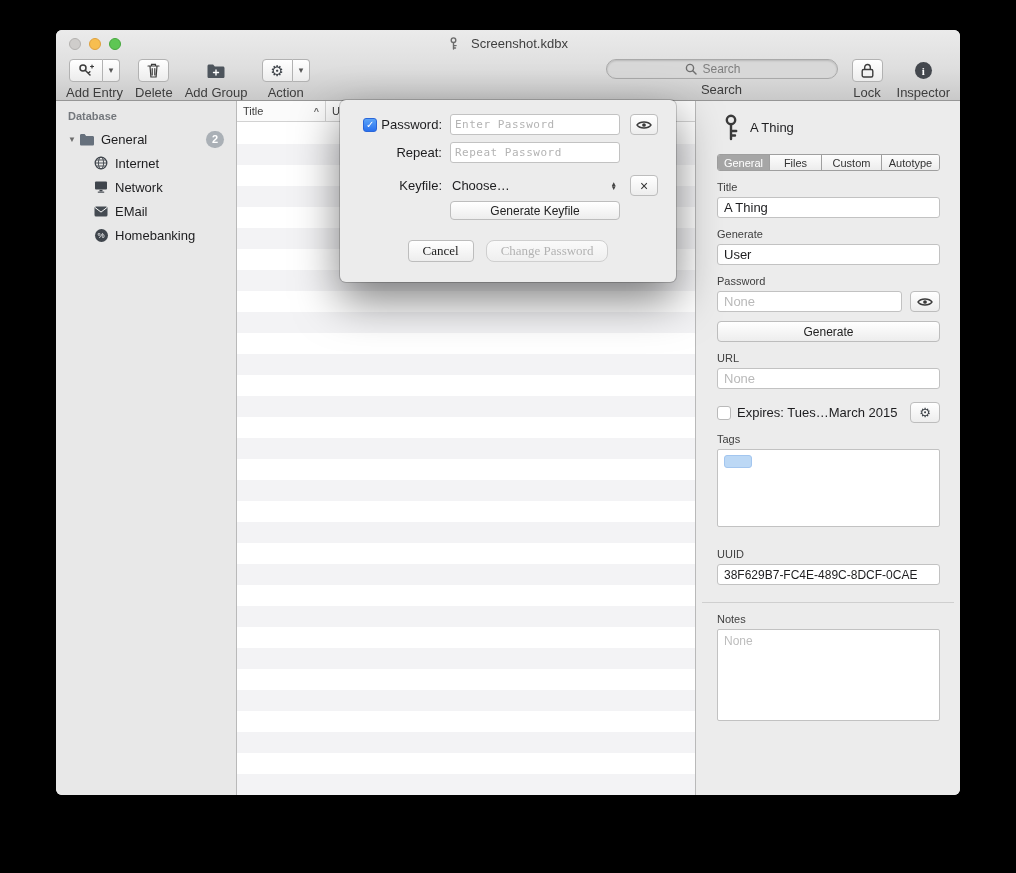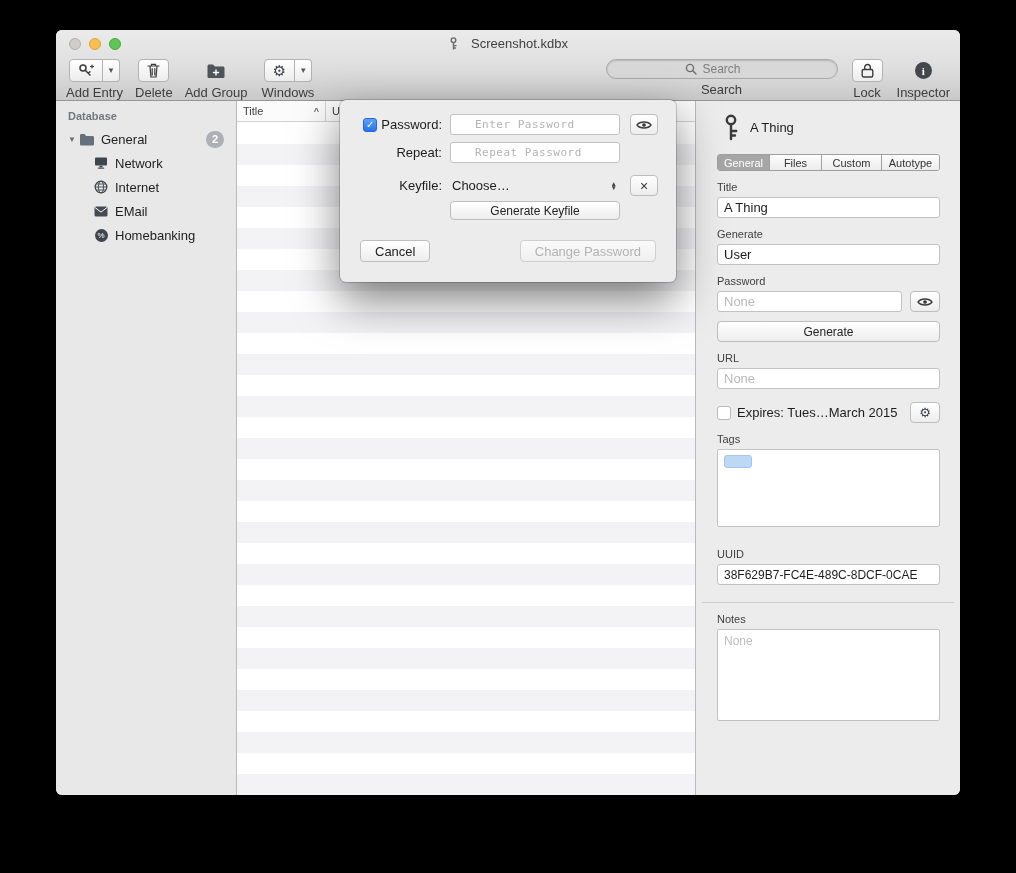--- a/index.html
+++ b/index.html
@@ -118,37 +118,37 @@
   .dlg-msg { text-align:center; font-size:12px; color:#222; margin-bottom:13px; }
   .dlg-row { display:flex; align-items:center; margin-bottom:7px; }
   .dlg-lbl { width:82px; margin-right:8px; font-size:13px; color:#1d1d1f;
              display:flex; align-items:center; justify-content:flex-end; gap:4px; flex:none; }
   .cb-on { width:14px; height:14px; border-radius:3px; flex:none;
            background:linear-gradient(#5ba4f8,#2a71ee); border:1px solid #2a66d9;
            color:#fff; font-size:10px; font-weight:700;
            display:flex; align-items:center; justify-content:center; }
   .dlg-input { width:170px; height:21px; border:1px solid #c2c2c2; border-radius:3px;
                background:#fff; font-family:"DejaVu Sans Mono",monospace; font-size:11px;
-               padding:0 24px; color:#222; flex:none; }
+               padding:0 4px; color:#222; flex:none; }
   .dlg-input::placeholder { color:#b3b3b3; letter-spacing:.5px; }
   .mini-btn { width:28px; height:21px; margin-left:10px; background:linear-gradient(#fff,#ededed);
               border:1px solid #bdbdbd; border-radius:4px; display:flex;
               align-items:center; justify-content:center; flex:none; }
   .x-glyph { font-size:14px; color:#333; line-height:1; }
   .keyfile-row { margin-top:12px; margin-bottom:0; }
   .popup { width:170px; display:flex; align-items:center; padding-left:2px; font-size:13px; flex:none; }
   .stepper { margin-left:auto; display:flex; flex-direction:column; align-items:center;
              line-height:.6; font-size:6.5px; color:#444; padding-right:3px; }
   .gk-btn { margin-left:90px; width:170px; height:19px; margin-top:5px;
             background:linear-gradient(#fff,#ededed); border:1px solid #bdbdbd;
             border-radius:4px; font-size:12px; color:#222; }
-  .dlg-actions { display:flex; justify-content:space-between; gap:12px; margin-top:20px; }
+  .dlg-actions { display:flex; justify-content:center; gap:12px; margin-top:20px;font-family:Liberation Serif, serif; }
   .push-btn { height:22px; border-radius:4px; border:1px solid #bdbdbd;
               background:linear-gradient(#fff,#ededed); font-size:13px; color:#222; padding:0 14px; }
-  .push-btn:disabled { color:#b3b3b3; background:linear-gradient(#fafafa,#efefef); border-color:#cfcfcf; }
+  .push-btn:disabled { color:#b3b3b3; background:linear-gradient(#fafafa,#efefef); border-color:#cfcfcf;border-radius:8px; }
 </style>
 </head>
 <body>
 
 <div class="window">
 
   <div class="chrome">
     <div class="traffic">
       <span class="light close"></span>
       <span class="light min"></span>
@@ -201,21 +201,21 @@
 
       <div class="tb-item ml14">
         <div class="split">
           <button class="tbtn">
             <span class="gear-glyph">⚙</span>
           </button>
           <button class="tbtn">
             <span class="caret">▾</span>
           </button>
         </div>
-        <span class="tb-label">Windows</span>
+        <span class="tb-label">Action</span>
       </div>
 
       <div class="tb-item search-wrap">
         <div class="search-field">
           <svg class="mag" width="12" height="12" viewBox="0 0 12 12">
               <circle cx="5" cy="5" r="3.6" fill="none" stroke="#6f6f6f" stroke-width="1.4"></circle>
               <path d="M7.8 7.8 11 11" stroke="#6f6f6f" stroke-width="1.4" stroke-linecap="round"></path>
             </svg>
           <input class="search-input" type="text" placeholder="Search" style="">
         </div>
@@ -251,38 +251,38 @@
             <path d="M1 2.4c0-.8.6-1.4 1.4-1.4h3.2l1.5 1.9h6.5c.8 0 1.4.6 1.4 1.4v6.9c0 .8-.6 1.4-1.4 1.4H2.4c-.8 0-1.4-.6-1.4-1.4V2.4z" fill="#66707c"></path>
           </svg>
       </span>
       <span>General</span>
       <span class="badge">2</span>
     </div>
 
 
     <div class="src-row src-child">
       <span class="src-icon">
+        <svg width="14" height="14" viewBox="0 0 14 14">
+            <circle cx="7" cy="7" r="5.8" fill="none" stroke="#3f454c" stroke-width="1.3"></circle>
+            <ellipse cx="7" cy="7" rx="2.6" ry="5.8" fill="none" stroke="#3f454c" stroke-width="0.9"></ellipse>
+            <path d="M1.2 7h11.6M2.2 4h9.6M2.2 10h9.6" stroke="#3f454c" stroke-width="0.9"></path>
+          </svg>
+      </span>
+      <span>Internet</span>
+    </div>
+
+    <div class="src-row src-child">
+      <span class="src-icon">
         <svg width="14" height="12" viewBox="0 0 14 12">
             <rect x="1" y="0.5" width="12" height="8" rx="1" fill="#3f454c"></rect>
             <rect x="5.5" y="8.8" width="3" height="1.6" fill="#3f454c"></rect>
             <rect x="3.8" y="10.6" width="6.4" height="1.1" fill="#3f454c"></rect>
           </svg>
       </span>
       <span>Network</span>
-    </div>
-
-    <div class="src-row src-child">
-      <span class="src-icon">
-        <svg width="14" height="14" viewBox="0 0 14 14">
-            <circle cx="7" cy="7" r="5.8" fill="none" stroke="#3f454c" stroke-width="1.3"></circle>
-            <ellipse cx="7" cy="7" rx="2.6" ry="5.8" fill="none" stroke="#3f454c" stroke-width="0.9"></ellipse>
-            <path d="M1.2 7h11.6M2.2 4h9.6M2.2 10h9.6" stroke="#3f454c" stroke-width="0.9"></path>
-          </svg>
-      </span>
-      <span>Internet</span>
     </div>
 
     <div class="src-row src-child">
       <span class="src-icon">
         <svg width="14" height="11" viewBox="0 0 14 11">
             <rect x="0.5" y="0.5" width="13" height="10" rx="1.5" fill="#454b52"></rect>
             <path d="M1 1.5l6 4.6 6-4.6" stroke="#fff" stroke-width="1" fill="none"></path>
           </svg>
       </span>
       <span>EMail</span>

